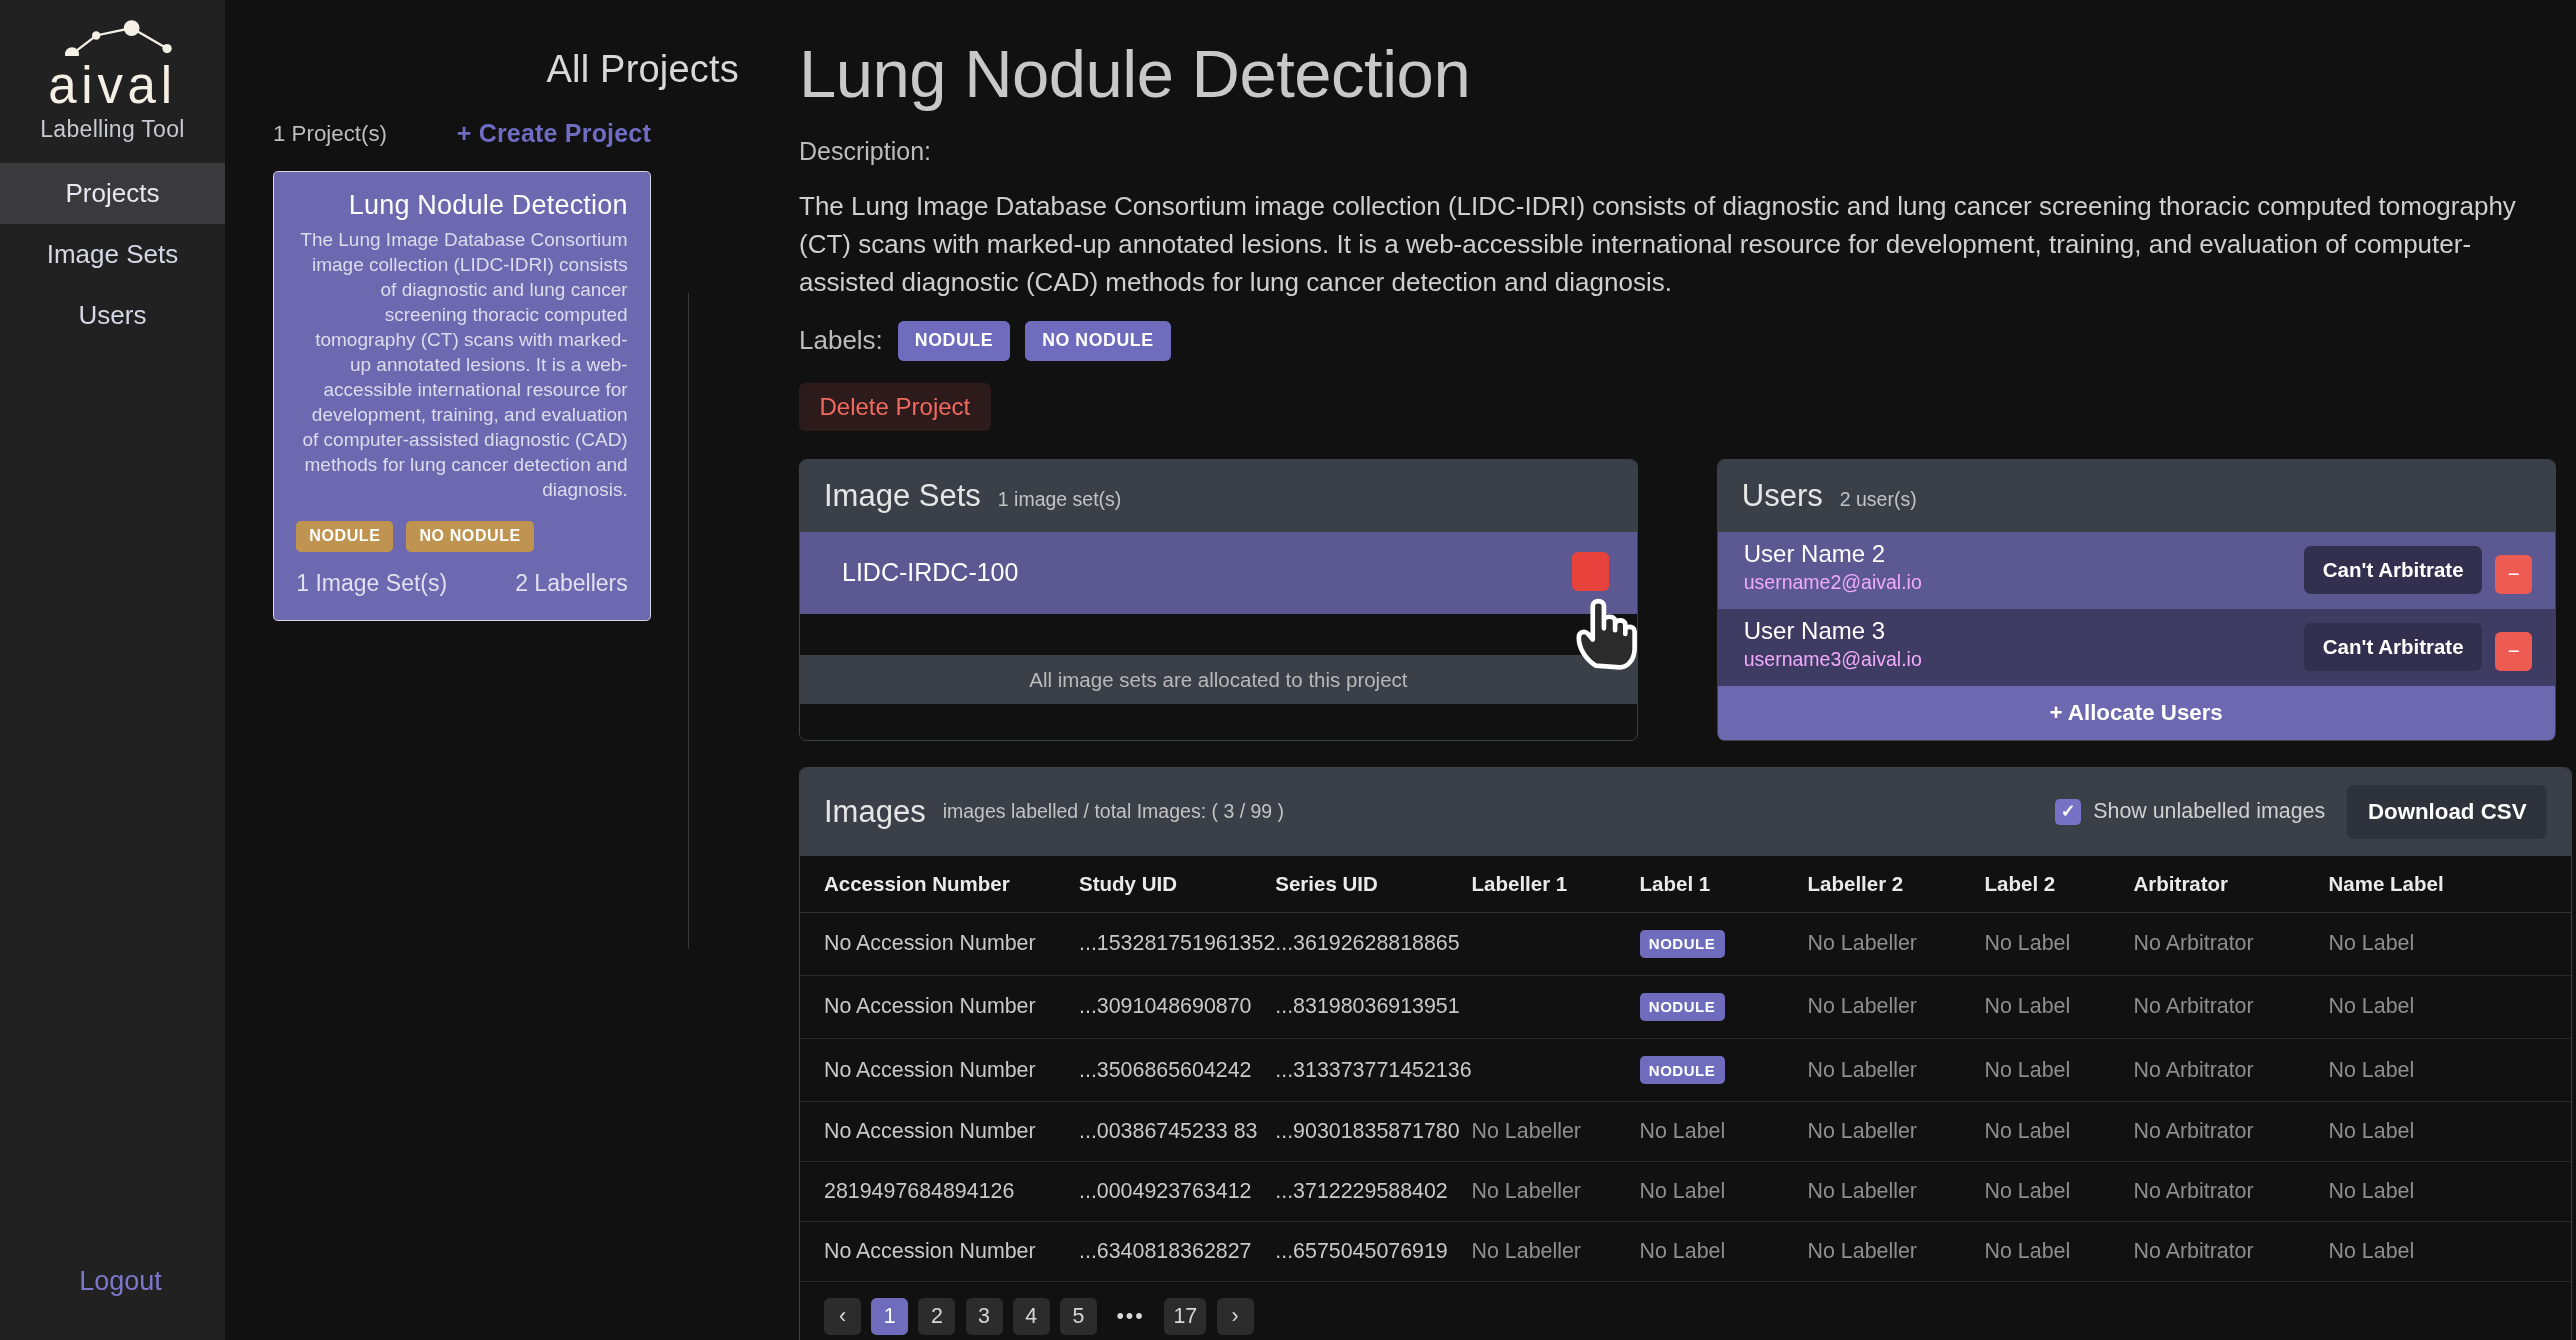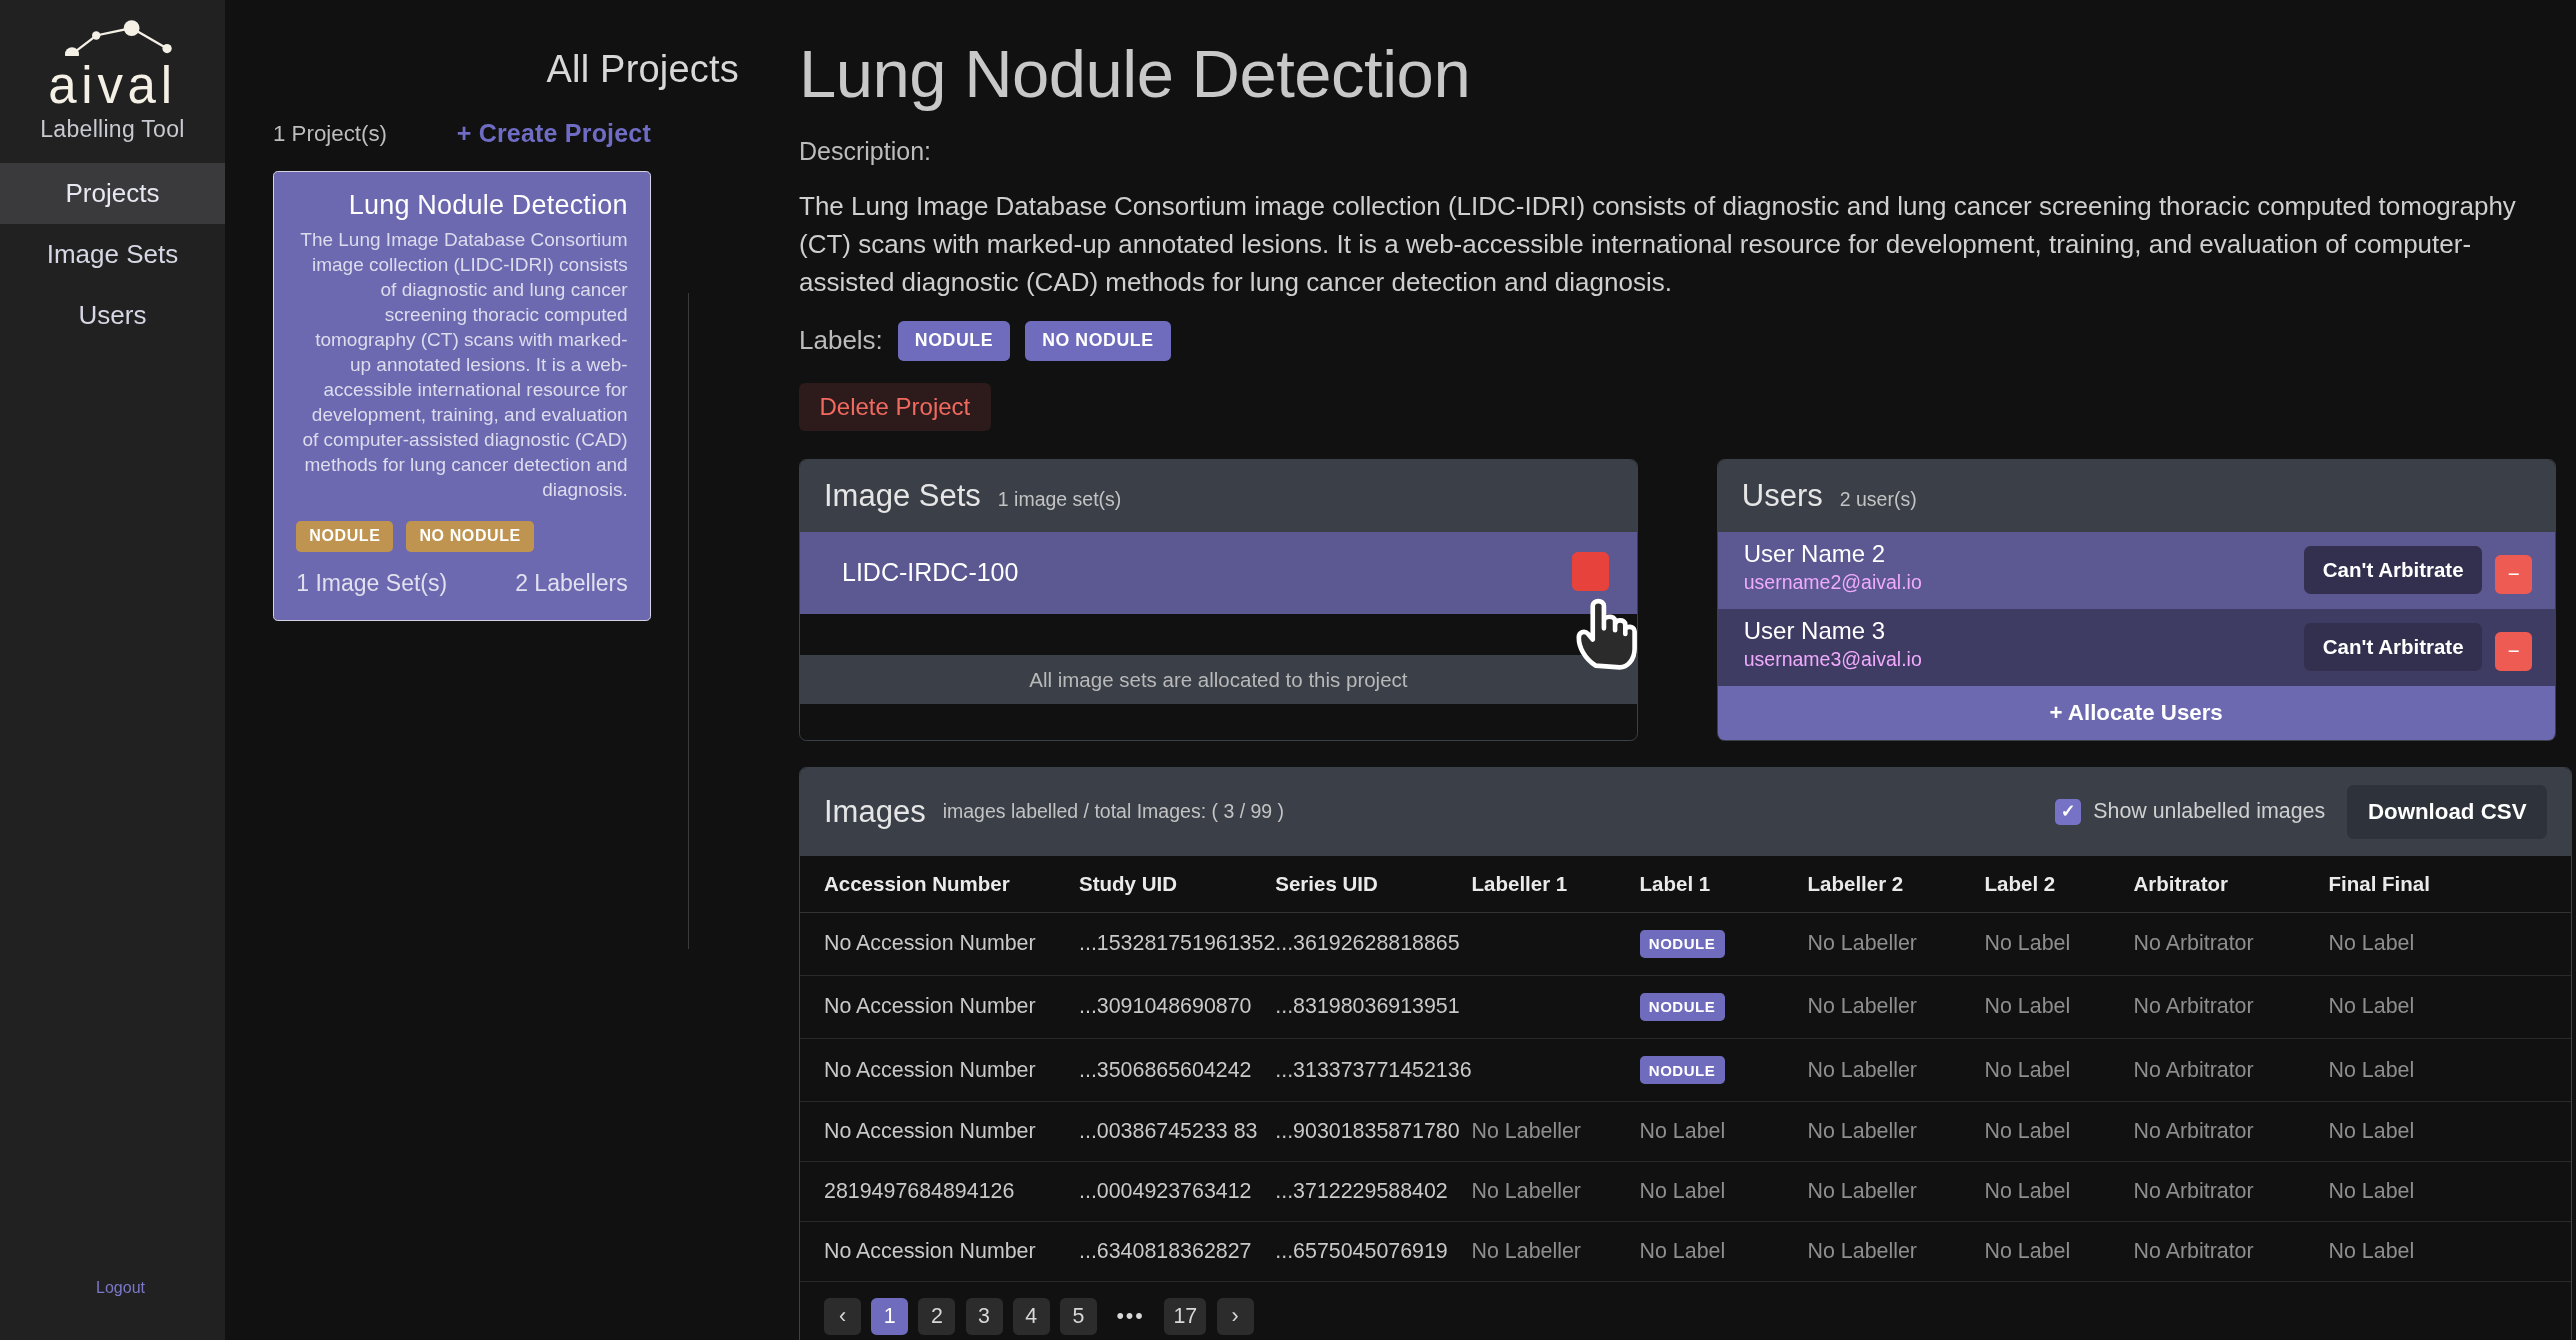--- a/index.html
+++ b/index.html
@@ -35,21 +35,21 @@
   }
   .nav-item {
     height: 61px; line-height: 61px;
     text-align: center;
     font-size: 26px; color: #d6d6e4; font-weight: 300;
     cursor: pointer;
   }
   .nav-item.active { background: #3a3a3d; color: #e8e8f2; }
   .logout {
     position: absolute; bottom: 43px; left: 16px; right: 0;
-    text-align: center; font-size: 16px; color: #7b78c9;
+    text-align: center; font-size: 27px; color: #7b78c9;
     cursor: pointer; font-weight: 300;
   }
 
   
   .projects-col {
     width: 514px; flex: 0 0 514px;
     padding: 48px 0 0 48px;
     position: relative;
     text-align: right;
   }
@@ -379,21 +379,21 @@
       <thead>
         <tr>
           <th class="col-acc">Accession Number</th>
           <th class="col-study">Study UID</th>
           <th class="col-series">Series UID</th>
           <th class="col-lab1">Labeller 1</th>
           <th class="col-label1">Label 1</th>
           <th class="col-lab2">Labeller 2</th>
           <th class="col-label2">Label 2</th>
           <th class="col-arb">Arbitrator</th>
-          <th>Final Final</th>
+          <th>Name Label</th>
         </tr>
       </thead>
       <tbody>
         <tr>
           <td>No Accession Number</td>
           <td class="num">...153281751961352</td>
           <td class="num">...36192628818865</td>
           <td class="muted"></td>
           <td><span class="tag-nodule">NODULE</span></td>
           <td class="muted">No Labeller</td>

